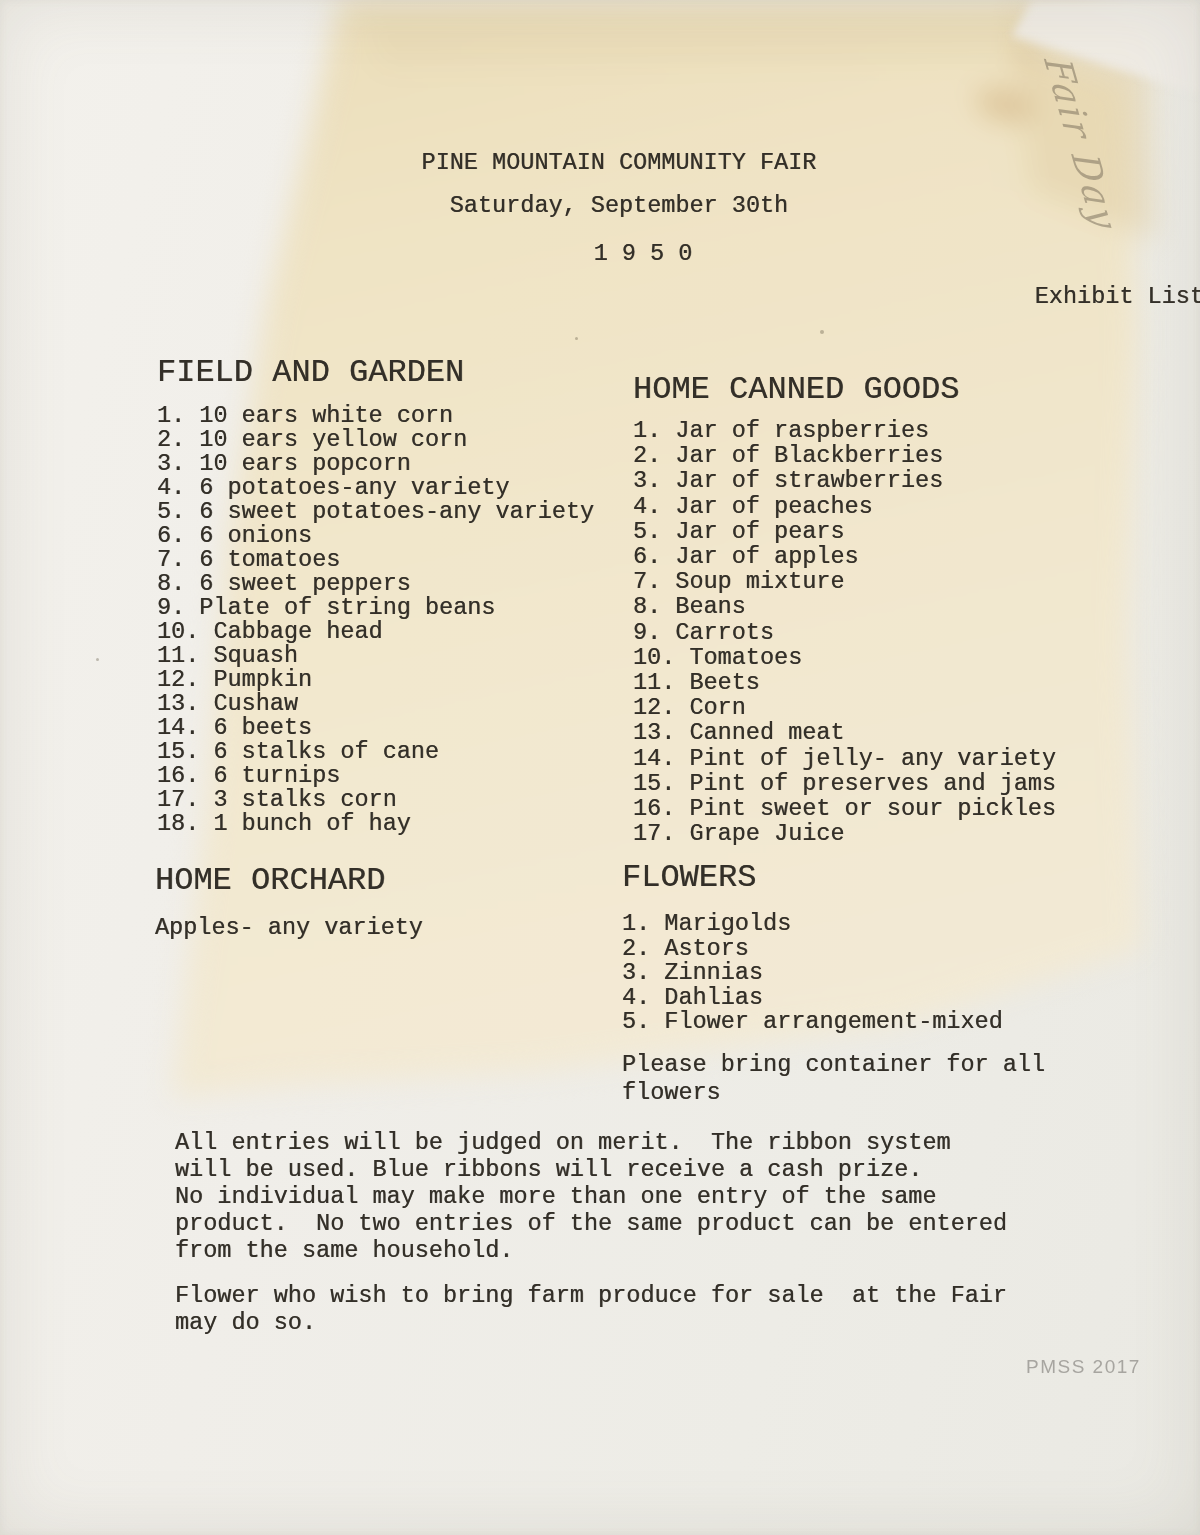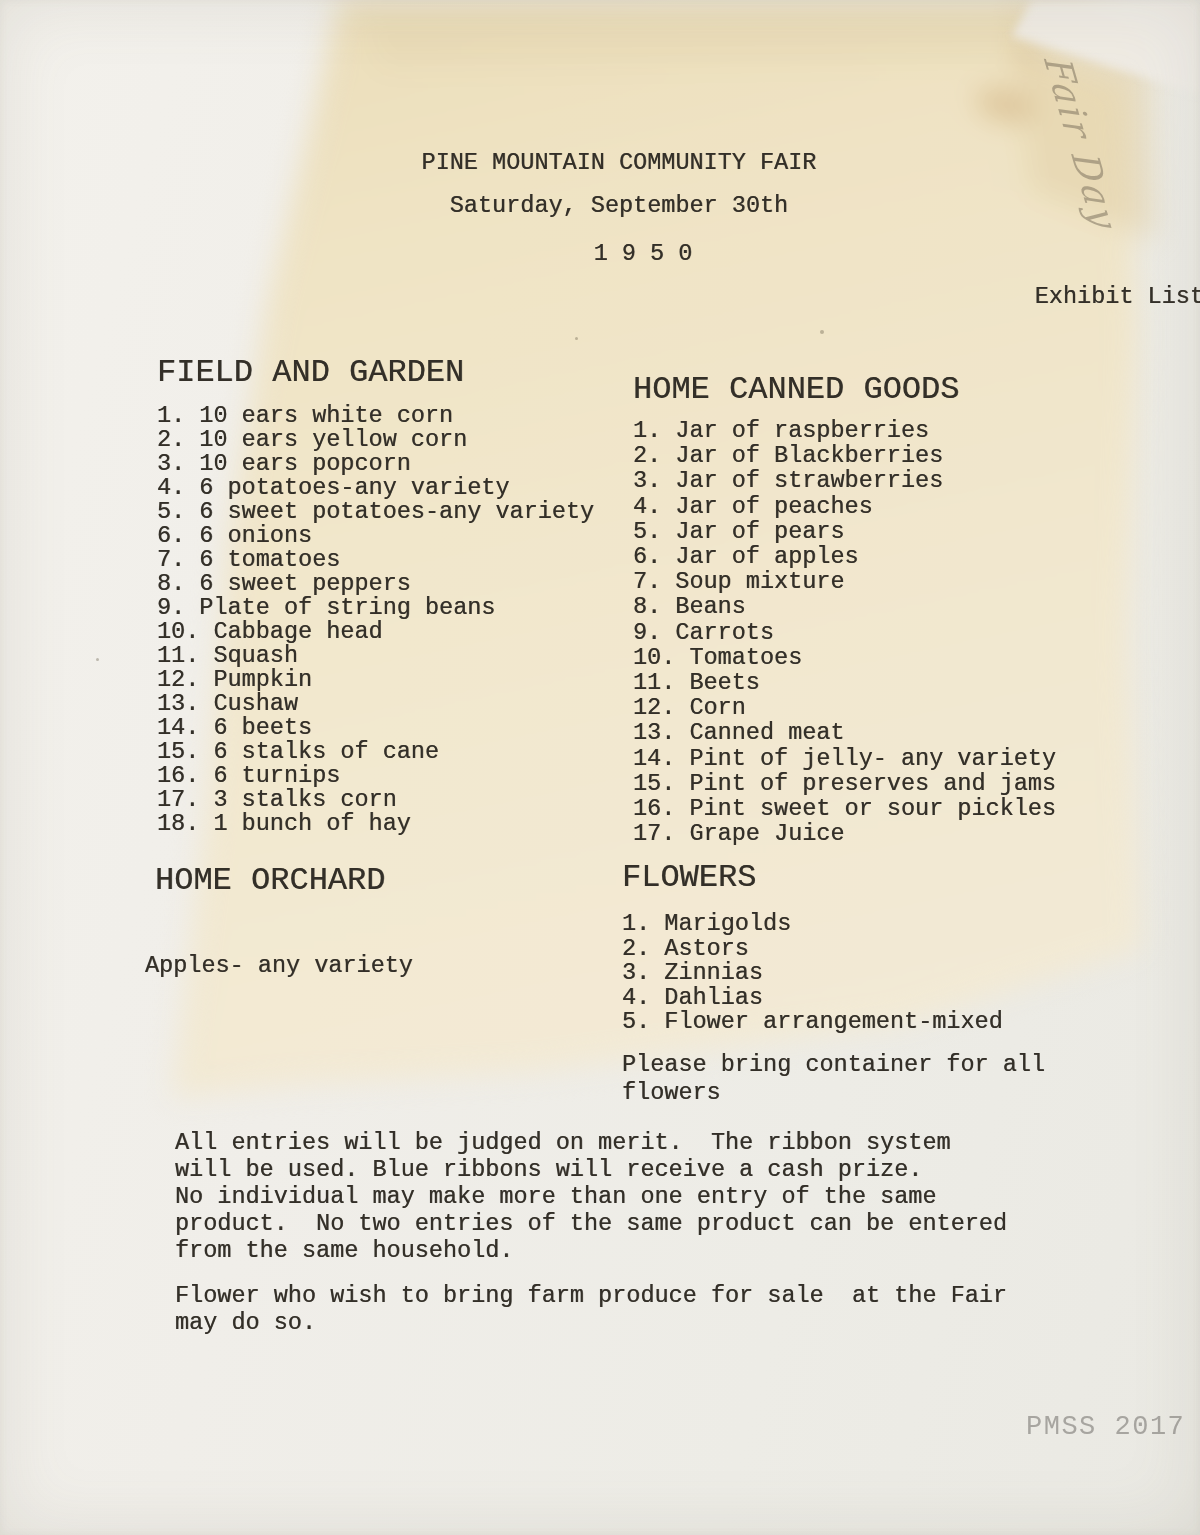--- a/index.html
+++ b/index.html
@@ -53,23 +53,23 @@
   .para div{line-height:27px;}
   .heading{font-size:32px;line-height:24px;}
   
   .handwriting{
     position:absolute;left:1078px;top:58px;transform-origin:0 0;
     transform:rotate(74deg) skewX(-14deg);
     font-family:"DejaVu Serif","Liberation Serif",serif;font-style:italic;
     font-size:36px;color:rgba(125,114,94,.55);letter-spacing:3px;white-space:pre;
   }
   .watermark{
-    position:absolute;left:1026px;top:1412px;
-    font-family:Liberation Mono, monospace;
-    font-size:27px;color:#a7a5a0;letter-spacing:1.5px;white-space:pre;
+    position:absolute;left:1026px;top:1356px;
+    font-family:Liberation Sans, sans-serif;
+    font-size:19px;color:#a7a5a0;letter-spacing:1.5px;white-space:pre;
   }
 </style>
 </head>
 <body>
 
 <div class="page">
 
   <div class="stains">
     <div class="stain stain-main"></div>
     <div class="stain stain-band"></div>
@@ -89,21 +89,21 @@
   <div class="abs hdr typed" style="top:240px;padding-left:24px;">1 9 5 0</div>
   <div class="abs hdr typed" style="top:283px;text-align:right;">Exhibit List</div>
 
   <div class="abs typed heading" style="left:157px;top:361px;">FIELD AND GARDEN</div>
   <div class="abs typed col items-left" style="left:157px;top:404px;"><div>1. 10 ears white corn</div><div>2. 10 ears yellow corn</div><div>3. 10 ears popcorn</div><div>4. 6 potatoes-any variety</div><div>5. 6 sweet potatoes-any variety</div><div>6. 6 onions</div><div>7. 6 tomatoes</div><div>8. 6 sweet peppers</div><div>9. Plate of string beans</div><div>10. Cabbage head</div><div>11. Squash</div><div>12. Pumpkin</div><div>13. Cushaw</div><div>14. 6 beets</div><div>15. 6 stalks of cane</div><div>16. 6 turnips</div><div>17. 3 stalks corn</div><div>18. 1 bunch of hay</div></div>
 
   <div class="abs typed heading" style="left:633px;top:378px;">HOME CANNED GOODS</div>
   <div class="abs typed col items-right" style="left:633px;top:418px;"><div>1. Jar of raspberries</div><div>2. Jar of Blackberries</div><div>3. Jar of strawberries</div><div>4. Jar of peaches</div><div>5. Jar of pears</div><div>6. Jar of apples</div><div>7. Soup mixture</div><div>8. Beans</div><div>9. Carrots</div><div>10. Tomatoes</div><div>11. Beets</div><div>12. Corn</div><div>13. Canned meat</div><div>14. Pint of jelly- any variety</div><div>15. Pint of preserves and jams</div><div>16. Pint sweet or sour pickles</div><div>17. Grape Juice</div></div>
 
   <div class="abs typed heading" style="left:155px;top:869px;">HOME ORCHARD</div>
-  <div class="abs typed col" style="left:145px;top:916px;line-height:24px;margin-top:38px;">Apples- any variety</div>
+  <div class="abs typed col" style="left:155px;top:916px;line-height:24px;">Apples- any variety</div>
 
   <div class="abs typed heading" style="left:622px;top:866px;">FLOWERS</div>
   <div class="abs typed col items-flowers" style="left:622px;top:912px;"><div>1. Marigolds</div><div>2. Astors</div><div>3. Zinnias</div><div>4. Dahlias</div><div>5. Flower arrangement-mixed</div></div>
   <div class="abs typed col note" style="left:622px;top:1051px;"><div>Please bring container for all</div><div>flowers</div></div>
 
   <div class="abs typed col para" style="left:175px;top:1129px;"><div>All entries will be judged on merit.  The ribbon system</div><div>will be used. Blue ribbons will receive a cash prize.</div><div>No individual may make more than one entry of the same</div><div>product.  No two entries of the same product can be entered</div><div>from the same household.</div></div>
 
   <div class="abs typed col para" style="left:175px;top:1282px;"><div>Flower who wish to bring farm produce for sale  at the Fair</div><div>may do so.</div></div>
 
   <div class="handwriting">Fair Day</div>

